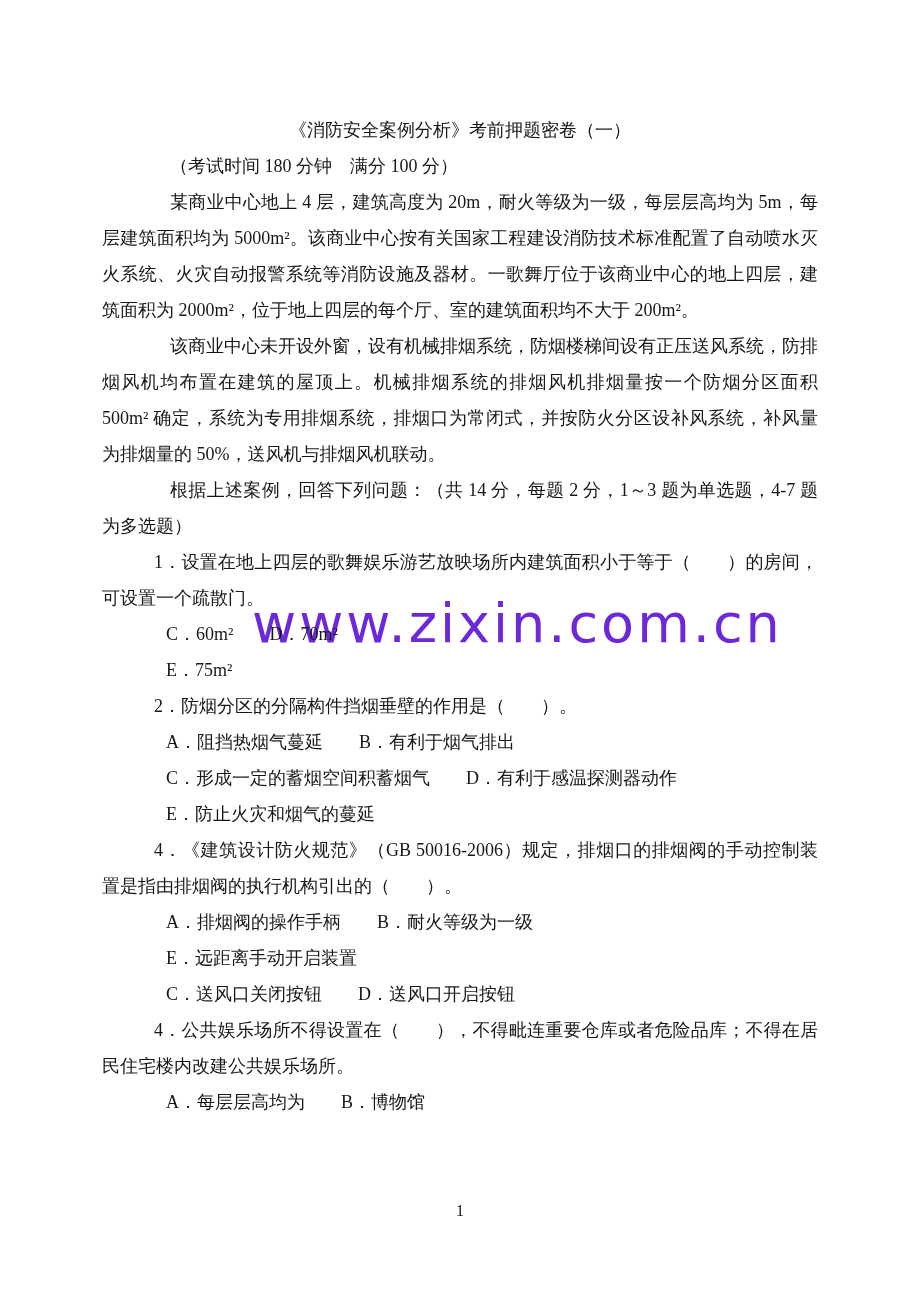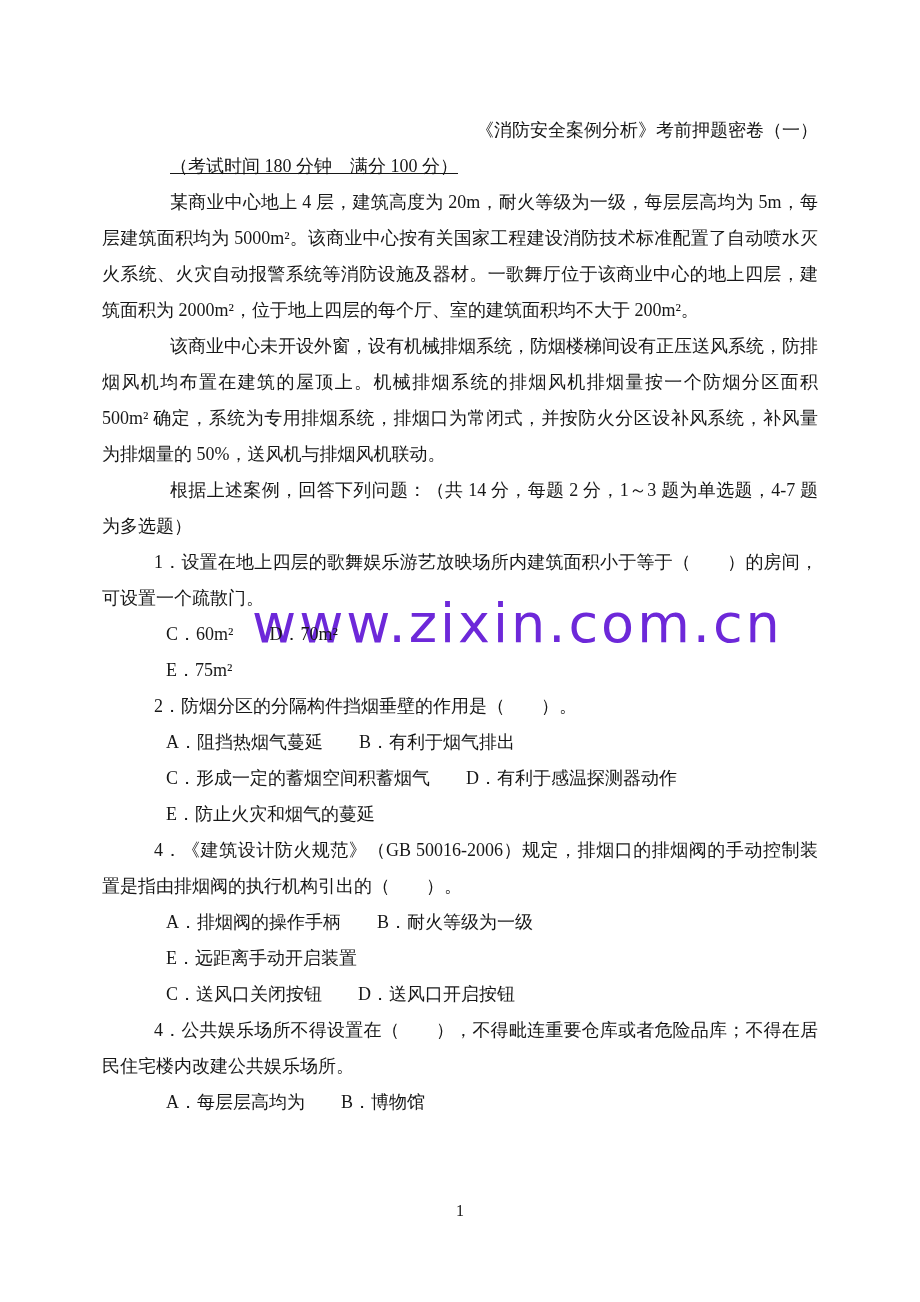--- a/index.html
+++ b/index.html
@@ -32,25 +32,24 @@
     user-select: none;
   }
   .content {
     position: absolute;
     left: 102px;
     top: 112px;
     width: 716px;
     z-index: 1;
   }
   .doc-title {
-    text-align: right;
+    text-align: center;
   }
   .indent-line {
     text-indent: 68px;
-    text-decoration: underline;
   }
   .para {
     text-indent: 68px;
     text-align: justify;
   }
   .stem {
     text-indent: 52px;
     text-align: justify;
   }
   .option-line {

